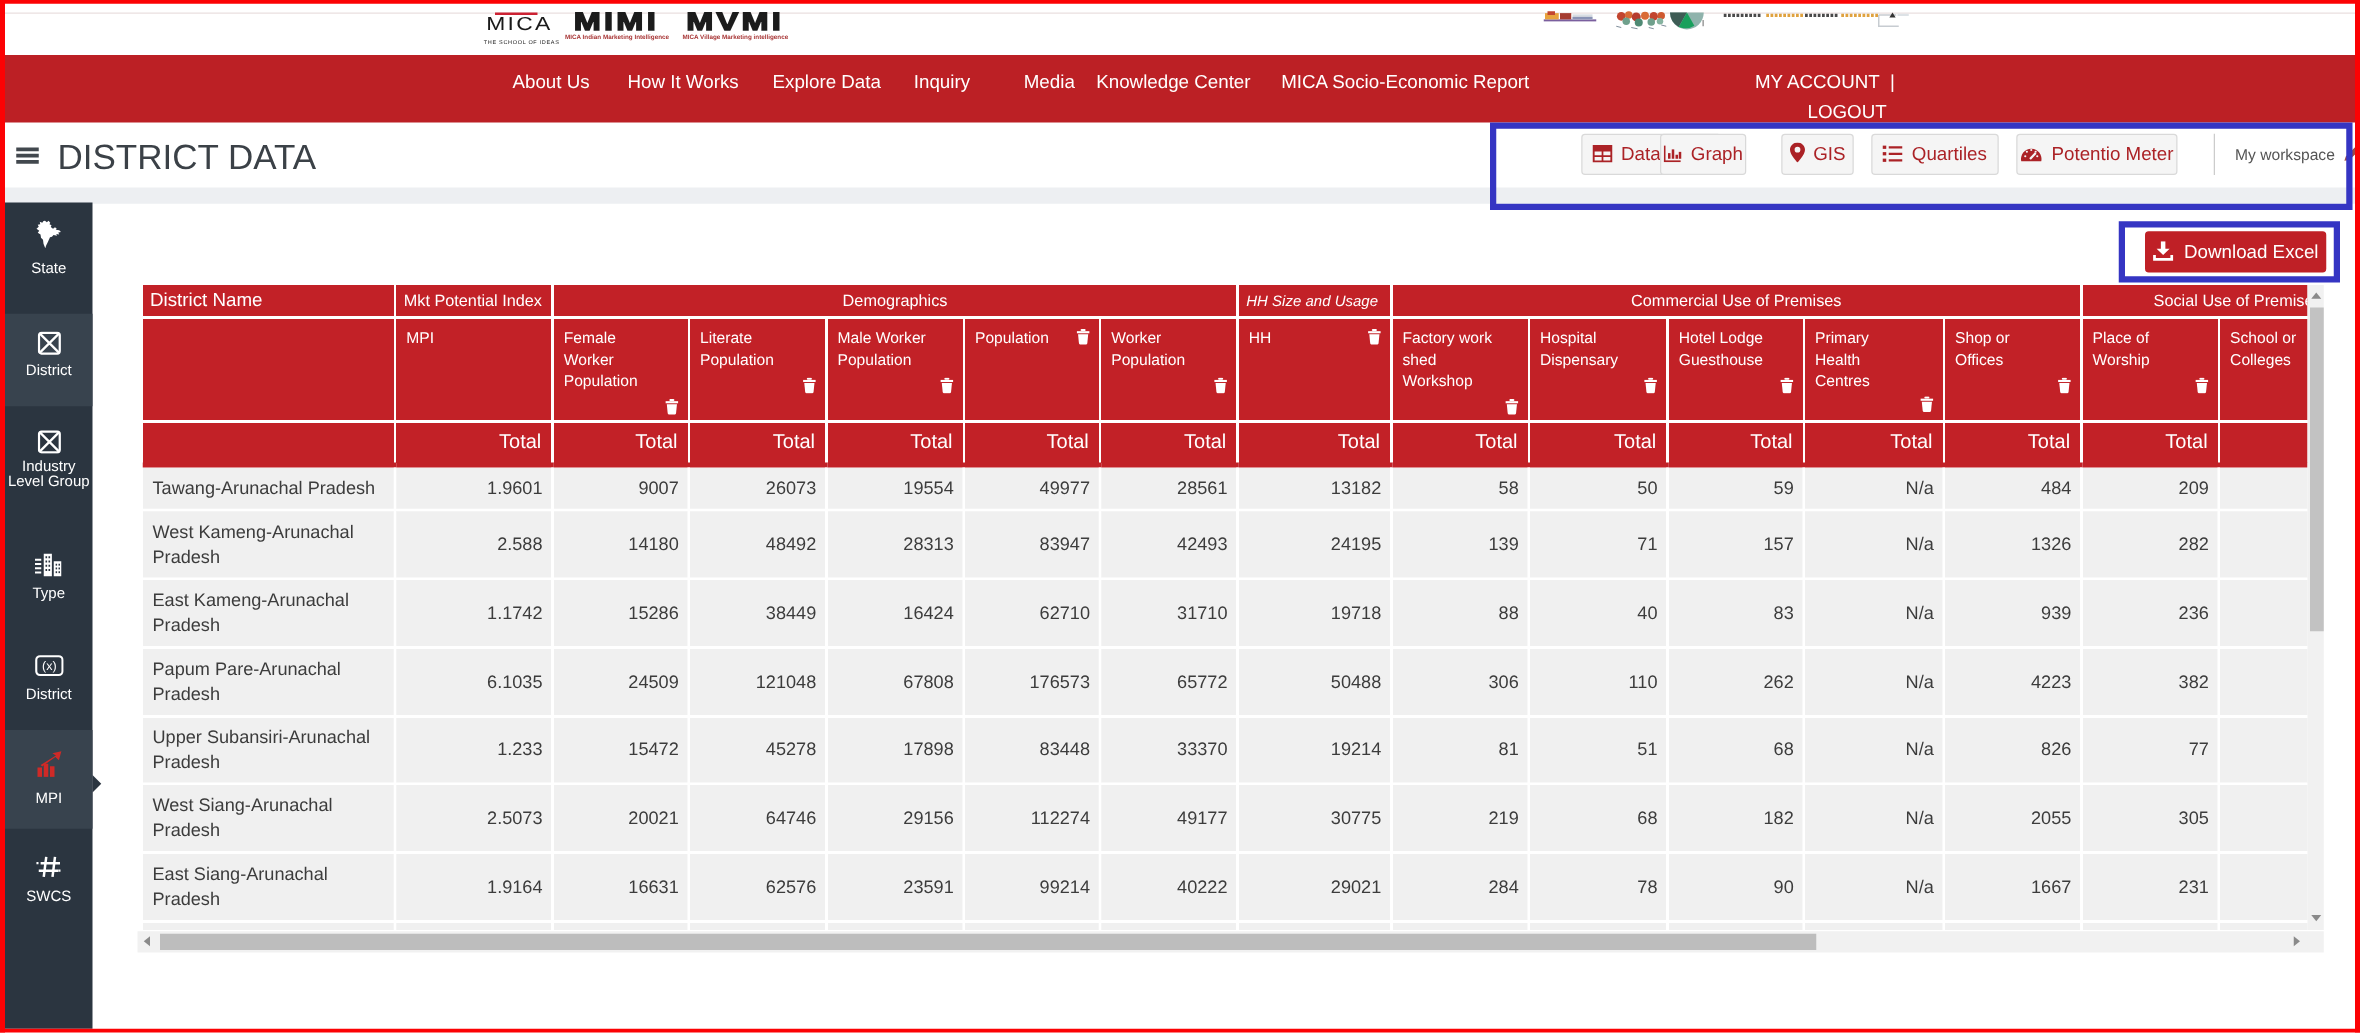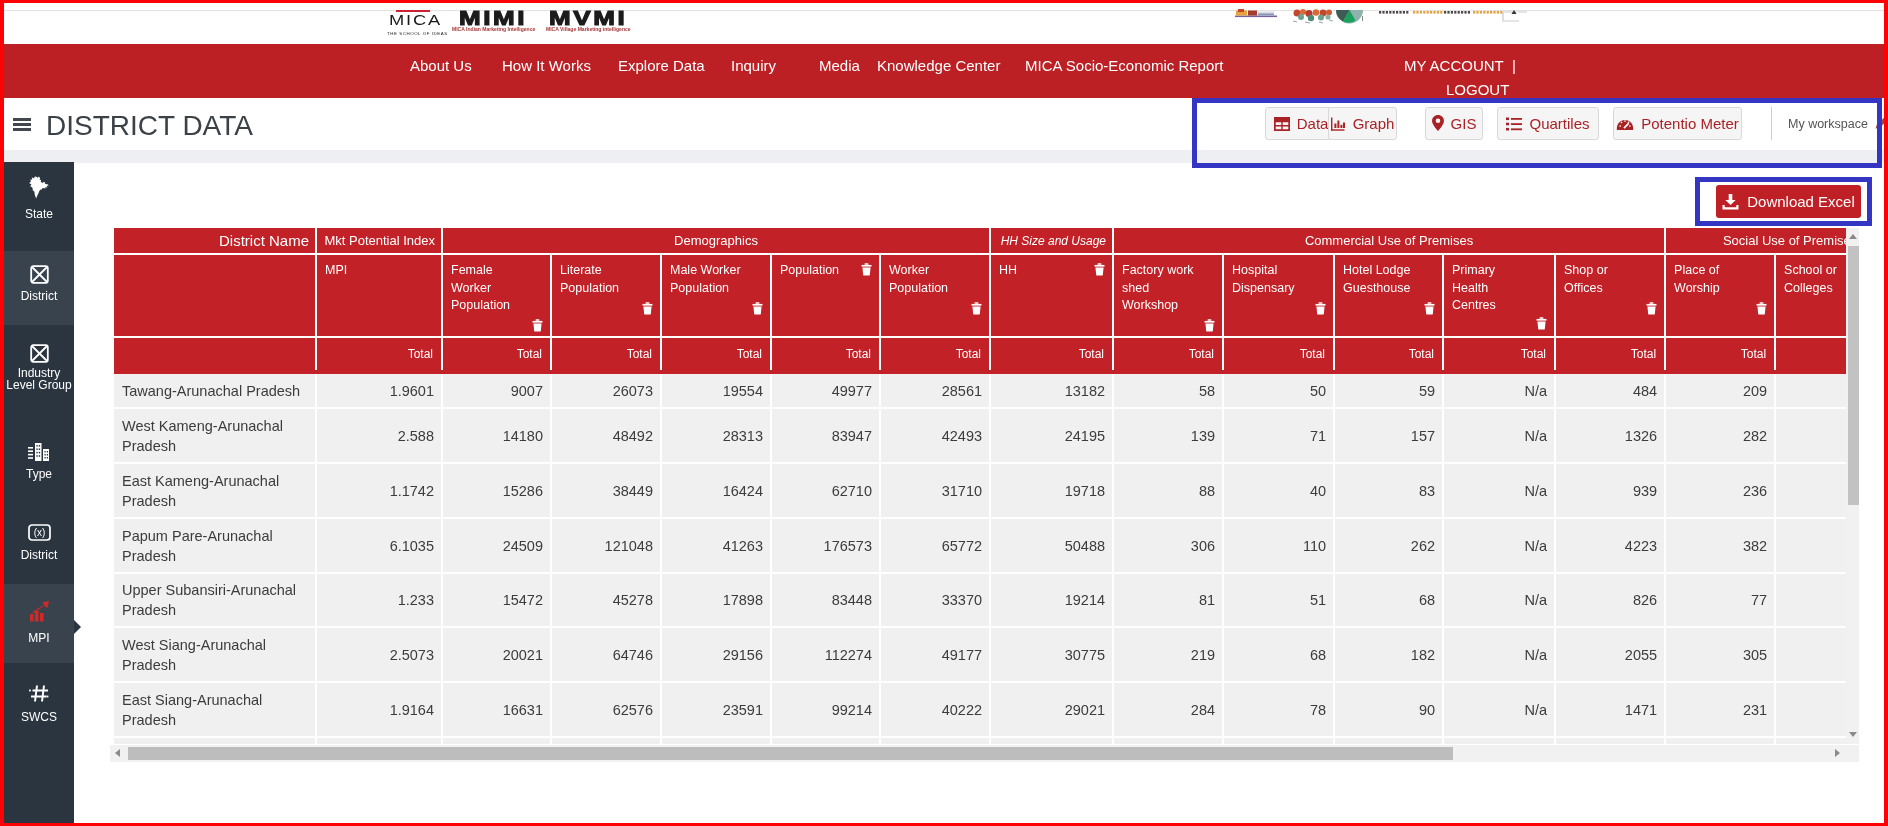--- a/index.html
+++ b/index.html
@@ -35,25 +35,25 @@
   .bluebox { position:absolute; border:5px solid #3535c3; z-index:50; }
   
   #dl { position:absolute; left:1716px; top:185px; width:145px; height:33px; background:#bf2026;
     border-radius:3px; color:#fff; font-size:15px; line-height:33px; text-align:center; z-index:6;}
   
   #tblwrap { position:absolute; left:114px; top:228px; width:1732px; height:516px; overflow:hidden; z-index:6;}
   table { border-collapse:collapse; table-layout:fixed; width:1799px;}
   th,td { font-weight:normal; border-right:2px solid #fff; overflow:hidden; }
   thead th { background:#c22127; color:#fff; font-size:14px; padding:0 8px; text-align:left;
      border-bottom:2px solid #fff; position:relative;}
-  tr.r1 th { height:26px; white-space:nowrap; font-size:13px; padding:0 6px;text-align:right; }
+  tr.r1 th { height:26px; white-space:nowrap; font-size:13px; padding:0 6px; }
   th.fn { font-size:15px !important; }
   th.f12 { font-size:12px !important;font-style:italic; }
   tr.r2 th { height:83px; vertical-align:top; padding-top:7px; line-height:17.5px; font-size:12.5px;}
-  tr.r3 th { height:35px; text-align:right; font-size:12px; border-bottom:4px solid #c22127;}
+  tr.r3 th { height:35px; text-align:right; font-size:16px; border-bottom:4px solid #c22127;}
   tbody td { background:#f0f0f0; color:#3c3c3c; font-size:14.5px; border-bottom:2px solid #fff;
      padding:0 7px 0 8px; line-height:20px;}
   td.num { text-align:right; }
   .ctr { text-align:center !important; }
   .trash { position:absolute; right:7px; } .trash svg { display:block; }
   
   #vsb { position:absolute; left:1846px; top:228px; width:13px; height:516px; background:#f1f1f1; z-index:7;}
   #vsb .thumb { position:absolute; left:2px; top:18px; width:11px; height:259px; background:#c2c2c2;}
   #hsb { position:absolute; left:110px; top:745px; width:1749px; height:17px; background:#f1f1f1; z-index:7;}
   #hsb .thumb { position:absolute; left:18px; top:2px; width:1325px; height:13px; background:#bdbdbd;}
@@ -518,21 +518,21 @@
           <td class="num">N/a</td>
           <td class="num">939</td>
           <td class="num">236</td>
           <td class="num"></td>
         </tr>
 <tr style="height:55px;">
           <td>Papum Pare-Arunachal Pradesh</td>
           <td class="num">6.1035</td>
           <td class="num">24509</td>
           <td class="num">121048</td>
-          <td class="num">41263</td>
+          <td class="num">67808</td>
           <td class="num">176573</td>
           <td class="num">65772</td>
           <td class="num">50488</td>
           <td class="num">306</td>
           <td class="num">110</td>
           <td class="num">262</td>
           <td class="num">N/a</td>
           <td class="num">4223</td>
           <td class="num">382</td>
           <td class="num"></td>
@@ -577,21 +577,21 @@
           <td class="num">16631</td>
           <td class="num">62576</td>
           <td class="num">23591</td>
           <td class="num">99214</td>
           <td class="num">40222</td>
           <td class="num">29021</td>
           <td class="num">284</td>
           <td class="num">78</td>
           <td class="num">90</td>
           <td class="num">N/a</td>
-          <td class="num">1471</td>
+          <td class="num">1667</td>
           <td class="num">231</td>
           <td class="num"></td>
         </tr>
 <tr style="height:40px;">
           <td></td>
           <td></td>
           <td></td>
           <td></td>
           <td></td>
           <td></td>

